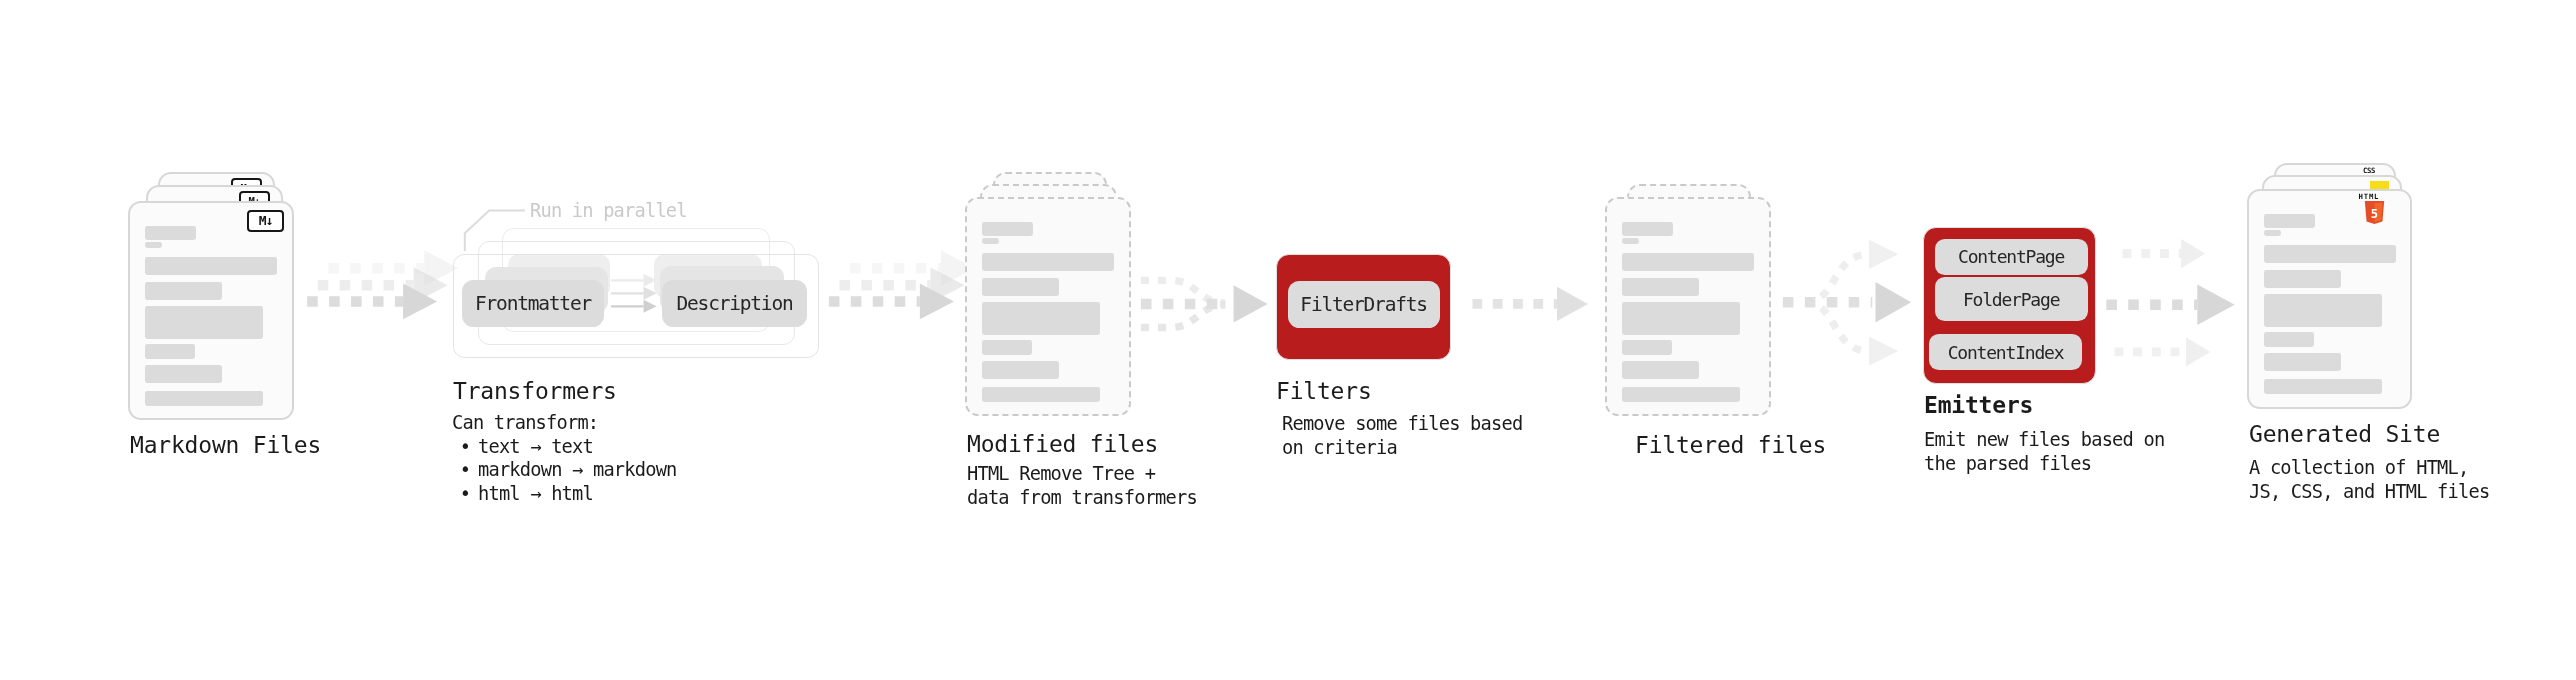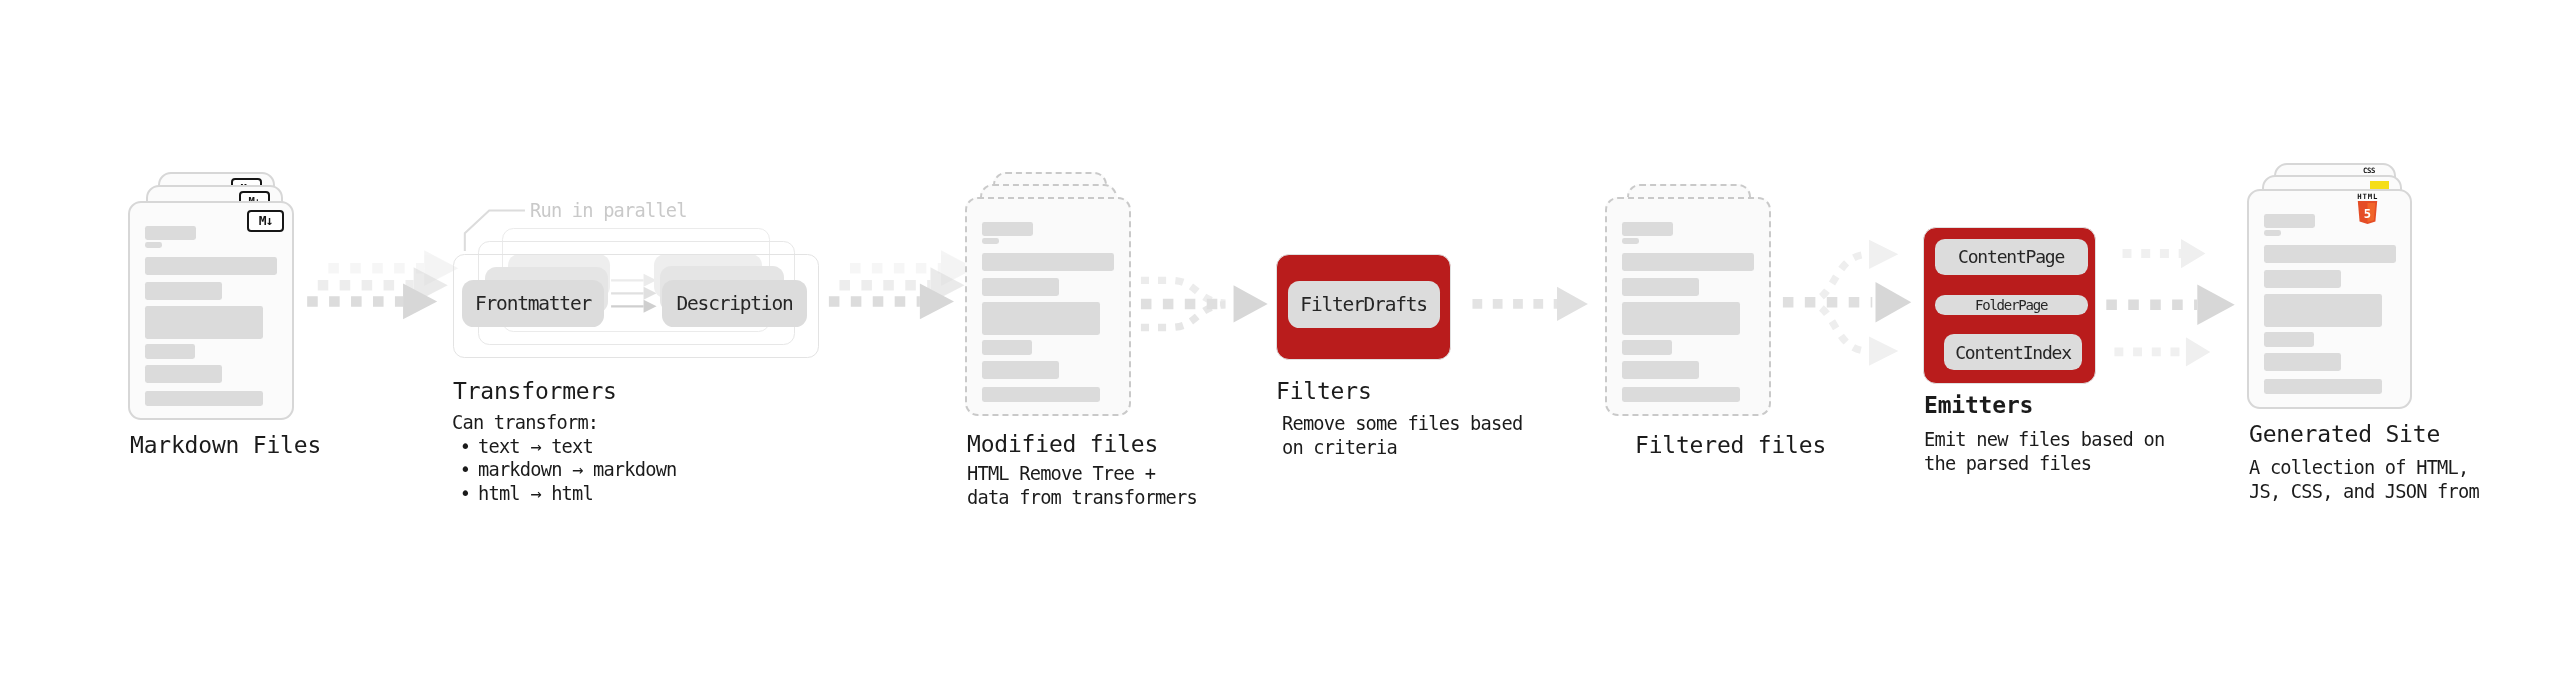--- a/index.html
+++ b/index.html
@@ -36,21 +36,21 @@
   .h{position:absolute;font-size:23px;letter-spacing:-0.2px;white-space:nowrap;color:#1b1b1b;}
   .desc{position:absolute;font-size:18.7px;letter-spacing:-0.8px;line-height:23.6px;white-space:nowrap;color:#1b1b1b;}
   .desc .row{display:block;}
   .bul{display:inline-block;width:26px;text-align:center;}
   .note{position:absolute;font-size:18.7px;letter-spacing:-0.8px;color:#c9c9c9;white-space:nowrap;}
 
   .jsbadge{position:absolute;right:10.6px;top:4.1px;width:19.5px;height:10.6px;background:#f5de19;}
   .cssbadge{position:absolute;right:11.4px;top:2.4px;width:19.5px;text-align:left;}
   .cssbadge .csstxt{display:block;font-size:7.3px;font-weight:bold;color:#111;line-height:7.3px;letter-spacing:-0.4px;}
   .cssbadge .cssbar{display:block;width:19.5px;height:3.3px;margin-top:0.8px;background:#2c63ee;}
-  .htmlbadge{position:absolute;right:26px;top:2.4px;width:32.5px;text-align:center;}
+  .htmlbadge{position:absolute;right:19px;top:2.4px;width:32.5px;text-align:left;}
   .htmlbadge .htmltxt{display:block;font-size:7.3px;font-weight:bold;color:#111;line-height:8.1px;letter-spacing:0.8px;}
 </style>
 </head>
 <body>
 
 <div id="canvas">
 
   <svg id="arrows" width="2576" height="681" viewBox="0 0 3170 838">
 
     <g>
@@ -224,22 +224,22 @@
         <div class="bar b7"></div>
         <div class="bar b8"></div>
       </div>
     </div>
     <div class="h" style="left:1607px;top:432px;margin-left:28px;">Filtered files</div>
   </div>
 
   <div>
     <div class="panel" style="left:1923px;top:227px;width:173px;height:157px;">
       <div class="pill front" style="left:10.6px;top:10.6px;width:153px;height:36px;border-radius:9.8px;font-size:18px;">ContentPage</div>
-      <div class="pill front" style="left:10.6px;top:67px;width:153px;height:20px;border-radius:9.8px;font-size:14px;">FolderPage</div>
-      <div class="pill front" style="left:20px;top:106px;width:138px;height:36px;border-radius:9.8px;font-size:18px;">ContentIndex</div>
+      <div class="pill front" style="left:10.6px;top:49px;width:153px;height:44px;border-radius:9.8px;font-size:18px;">FolderPage</div>
+      <div class="pill front" style="left:5px;top:106px;width:153px;height:36px;border-radius:9.8px;font-size:18px;">ContentIndex</div>
     </div>
     <div class="h" style="left:1924px;top:392px;font-weight:bold;">Emitters</div>
     <div class="desc" style="left:1924px;top:428px;">
       <span class="row">Emit new files based on</span>
       <span class="row">the parsed files</span>
     </div>
   </div>
 
   <div>
     <div class="card" style="left:2274px;top:163px;width:122px;height:203px;">
@@ -267,18 +267,18 @@
         <div class="bar b4"></div>
         <div class="bar b5"></div>
         <div class="bar b6"></div>
         <div class="bar b7"></div>
         <div class="bar b8"></div>
       </div>
     </div>
     <div class="h" style="left:2249px;top:421px;">Generated Site</div>
     <div class="desc" style="left:2249px;top:456px;">
       <span class="row">A collection of HTML,</span>
-      <span class="row">JS, CSS, and JSON from</span>
+      <span class="row">JS, CSS, and HTML files</span>
     </div>
   </div>
 
 </div>
 
 
 </body></html>

